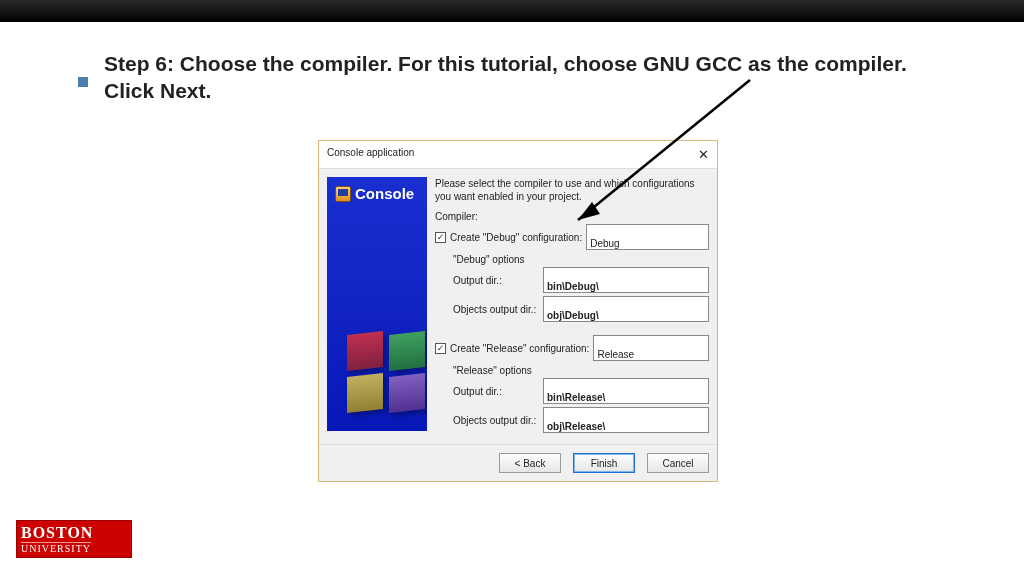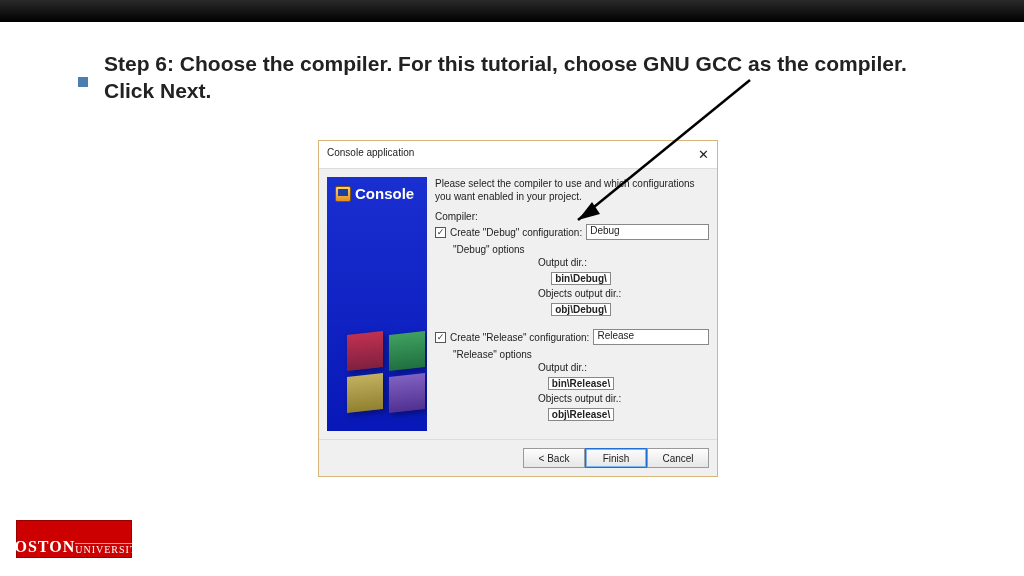--- a/index.html
+++ b/index.html
@@ -24,31 +24,31 @@
   .cube.y { background: linear-gradient(#c0b060, #908030); left: 2px; top: 44px; }
   .cube.p { background: linear-gradient(#8060c0, #503090); left: 44px; top: 44px; }
   .form { flex: 1; font-size: 10px; }
   .instr { margin-bottom: 8px; line-height: 1.3; }
   .lbl { display: block; margin-bottom: 2px; }
   .select { width: 100%; height: 18px; border: 1px solid #aaa; background: linear-gradient(#f4f4f4,#e4e4e4); padding: 0 4px; display: flex; align-items: center; justify-content: space-between; margin-bottom: 10px; cursor: pointer; }
   .select .chev { font-size: 9px; color: #555; }
   .chk-row { display: flex; align-items: center; gap: 4px; margin-bottom: 4px; }
   .chk { width: 11px; height: 11px; border: 1px solid #555; background: #fff; display: flex; align-items: center; justify-content: center; font-size: 9px; color: #333; cursor: pointer; }
   .chk::after { content: "✓"; }
-  .inline-input { height: 16px; border: 1px solid #888; background: #fff; padding: 0 3px; display: flex; align-items: flex-start; }
+  .inline-input { height: 26px; border: 1px solid #888; background: #fff; padding: 0 3px; display: flex; align-items: flex-end; }
   .sub { margin-left: 18px; margin-bottom: 2px; }
-  .field-row { display: flex; align-items: center; margin-left: 18px; margin-bottom: 3px; gap: 4px; flex-direction: column; }
+  .field-row { display: flex; align-items: center; margin-left: 18px; margin-bottom: 3px; gap: 4px; }
   .field-row .flbl { width: 86px; }
   .field-row .inline-input { flex: 1; font-weight: bold; }
   .section-gap { height: 10px; }
-  .dlg-footer { display: flex; justify-content: flex-end; gap: 0; padding: 8px; border-top: 1px solid #ddd; background: #f0f0f0; }
+  .dlg-footer { display: flex; justify-content: flex-end; gap: 12px; padding: 8px; border-top: 1px solid #ddd; background: #f0f0f0; }
   .btn { min-width: 62px; height: 20px; border: 1px solid #9a9a9a; background: linear-gradient(#fdfdfd,#e6e6e6); font-size: 10px; display: flex; align-items: center; justify-content: center; cursor: pointer; }
   .btn.primary { border: 1px solid #1e6fd6; box-shadow: inset 0 0 0 1px #7fb6f0; }
   .arrow { position: absolute; pointer-events: none; }
-  .bu-logo { position: absolute; left: 16px; bottom: 18px; width: 116px; height: 38px; background: #c00; border: 1px solid #900; display: flex; align-items: flex-end; justify-content: center; line-height: 1; padding: 2px 4px; }
+  .bu-logo { position: absolute; left: 16px; bottom: 18px; width: 116px; height: 38px; background: #c00; border: 1px solid #900; display: flex; flex-direction: column; align-items: flex-start; justify-content: center; line-height: 1; padding: 2px 4px; }
   .bu-logo .l1 { color: #fff; font-family: Georgia, 'Times New Roman', serif; font-size: 16px; letter-spacing: 1px; font-weight: bold; }
   .bu-logo .l2 { color: #fff; font-family: Georgia, 'Times New Roman', serif; font-size: 10px; letter-spacing: 1px; border-top: 1px solid rgba(255,255,255,.6); padding-top: 1px; margin-top: 1px; }
 </style>
 </head>
 <body>
 
 <div class="topbar"></div>
 
 <div class="content">
 

